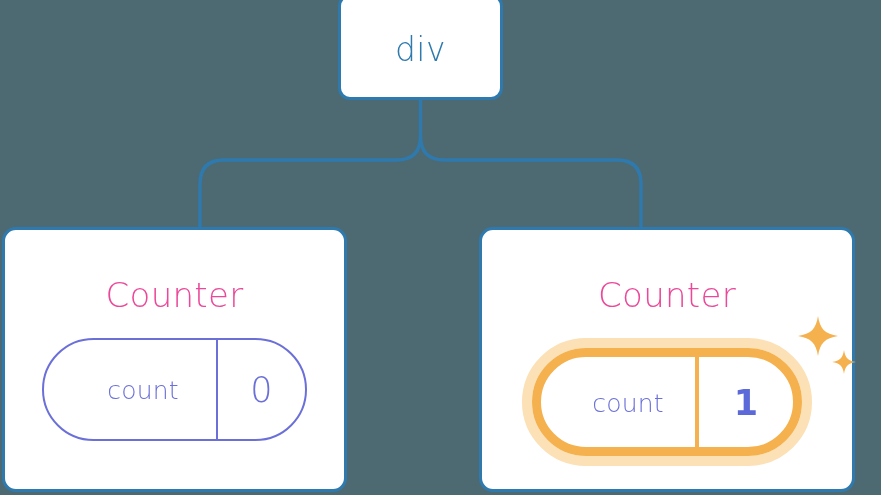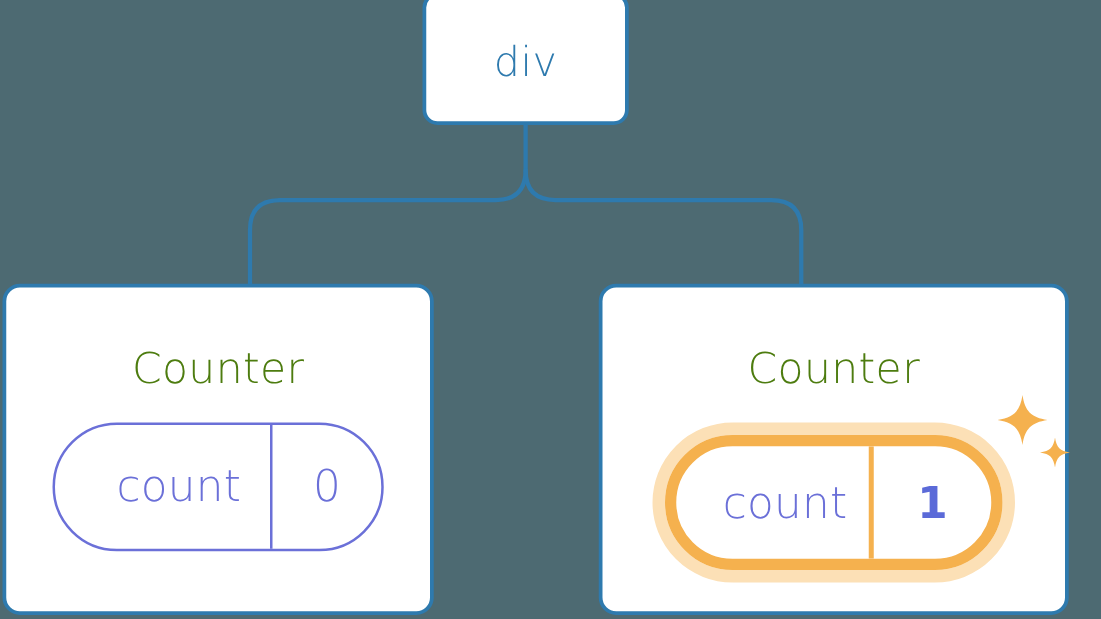--- a/index.html
+++ b/index.html
@@ -77,21 +77,21 @@
   }
   .card-right {
     left: 479px;
     top: 227px;
     width: 376px;
     height: 265px;
   }
   .card-title {
     font-size: 34px;
     font-weight: 300;
-    color: #4d7c0f;
+    color: #ec4899;
     letter-spacing: 0.3px;
     line-height: 1;
     margin-top: 48px;
   }
 
   
   .pill-wrap {
     position: relative;
     margin-top: 26px;
     display: flex;
@@ -118,21 +118,21 @@
   .pill-plain .pill-val {
     flex: 1;
   }
   .pill-cell {
     display: flex;
     align-items: center;
     justify-content: center;
     box-sizing: border-box;
   }
   .key-text {
-    font-size: 35px;
+    font-size: 25px;
     font-weight: 300;
     color: #6b70d8;
     line-height: 1;
     letter-spacing: 0.2px;
     margin-top: 2px;
     margin-left: 26px;
   }
   .val-text {
     font-size: 35px;
     font-weight: 300;

